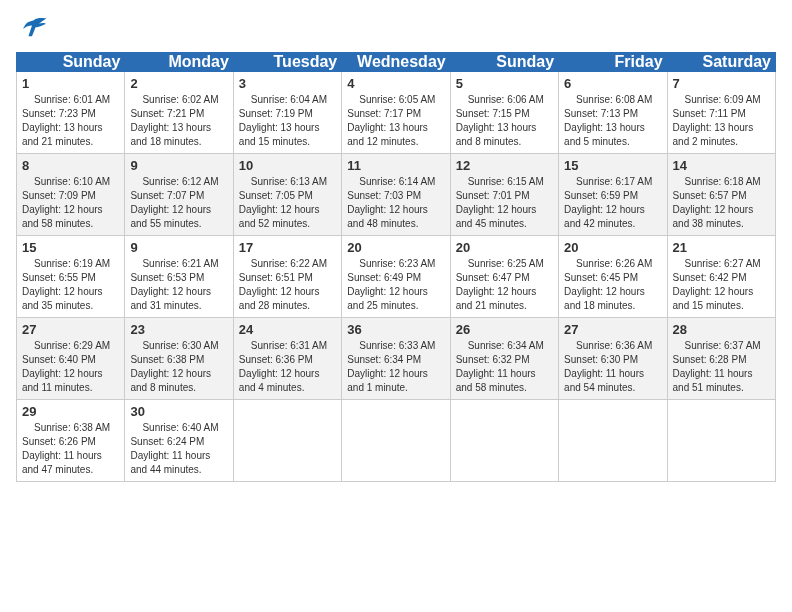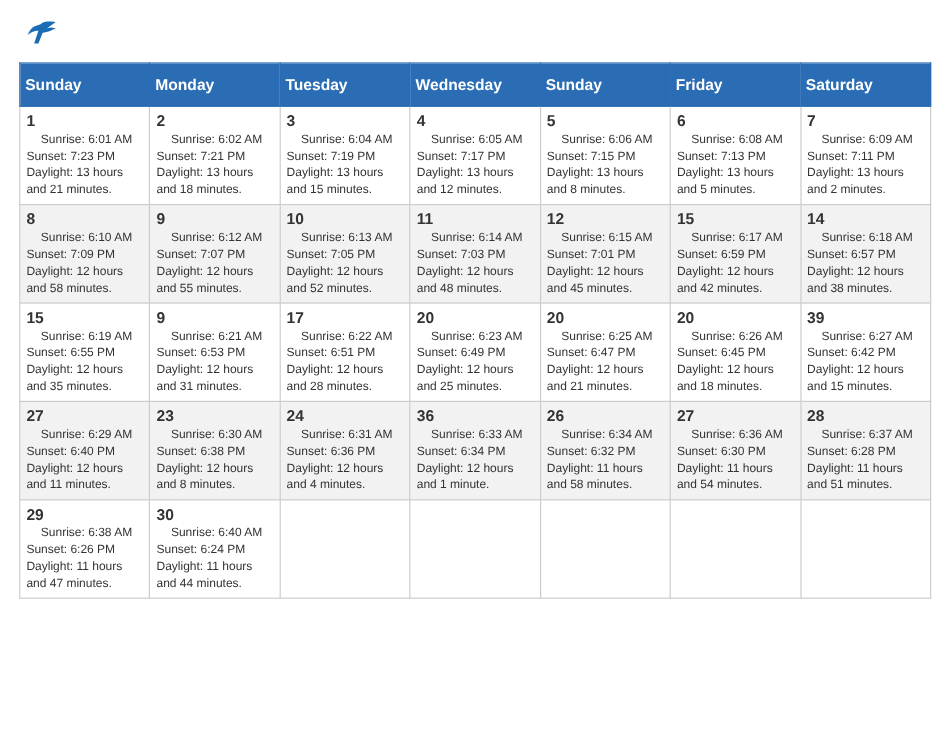--- a/index.html
+++ b/index.html
@@ -38,23 +38,23 @@
       color: #555;
     }
     table {
       width: 100%;
       border-collapse: collapse;
       font-size: 11px;
     }
     thead th {
       background-color: #2a6db5;
       color: #fff;
-      padding: 10px 4px;
-      text-align: left;
-      font-size: 13px;
+      padding: 0 4px;
+      text-align: right;
+      font-size: 16px;
       font-weight: bold;
       border: 1px solid #2a6db5;
     }
     tbody td {
       vertical-align: top;
       padding: 4px 5px;
       border: 1px solid #ccc;
       height: 80px;
       width: calc(100% / 7);
     }
@@ -194,21 +194,21 @@
       </td>
         <td>
         <span class="day-num">20</span>
         <span class="day-info">Sunrise: 6:25 AM<br>Sunset: 6:47 PM<br>Daylight: 12 hours and 21 minutes.</span>
       </td>
         <td>
         <span class="day-num">20</span>
         <span class="day-info">Sunrise: 6:26 AM<br>Sunset: 6:45 PM<br>Daylight: 12 hours and 18 minutes.</span>
       </td>
         <td>
-        <span class="day-num">39</span>
+        <span class="day-num">21</span>
         <span class="day-info">Sunrise: 6:27 AM<br>Sunset: 6:42 PM<br>Daylight: 12 hours and 15 minutes.</span>
       </td>
       </tr>
       <tr>
         <td>
         <span class="day-num">27</span>
         <span class="day-info">Sunrise: 6:29 AM<br>Sunset: 6:40 PM<br>Daylight: 12 hours and 11 minutes.</span>
       </td>
         <td>
         <span class="day-num">23</span>

